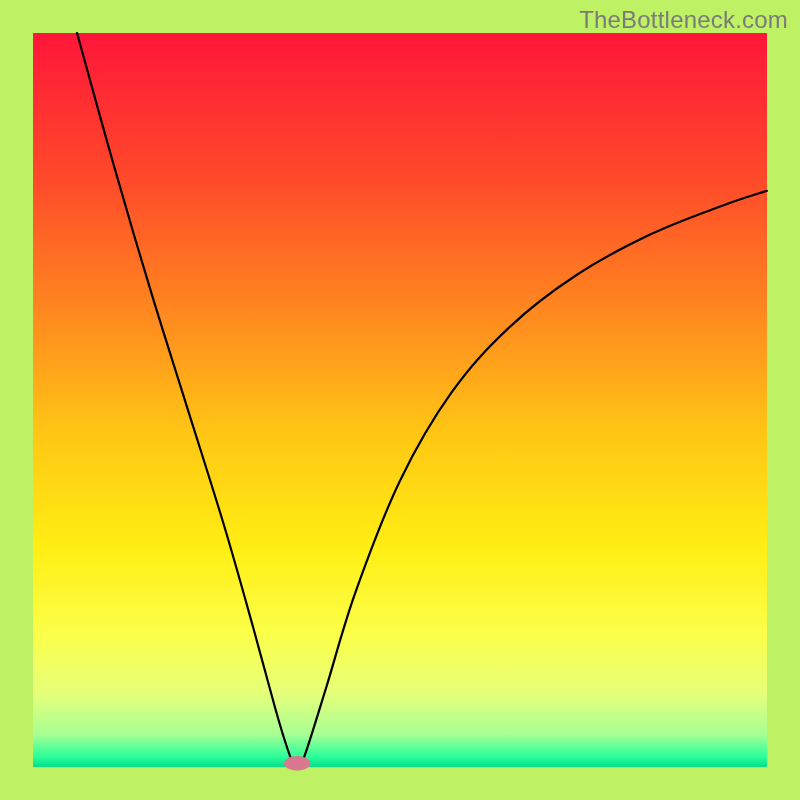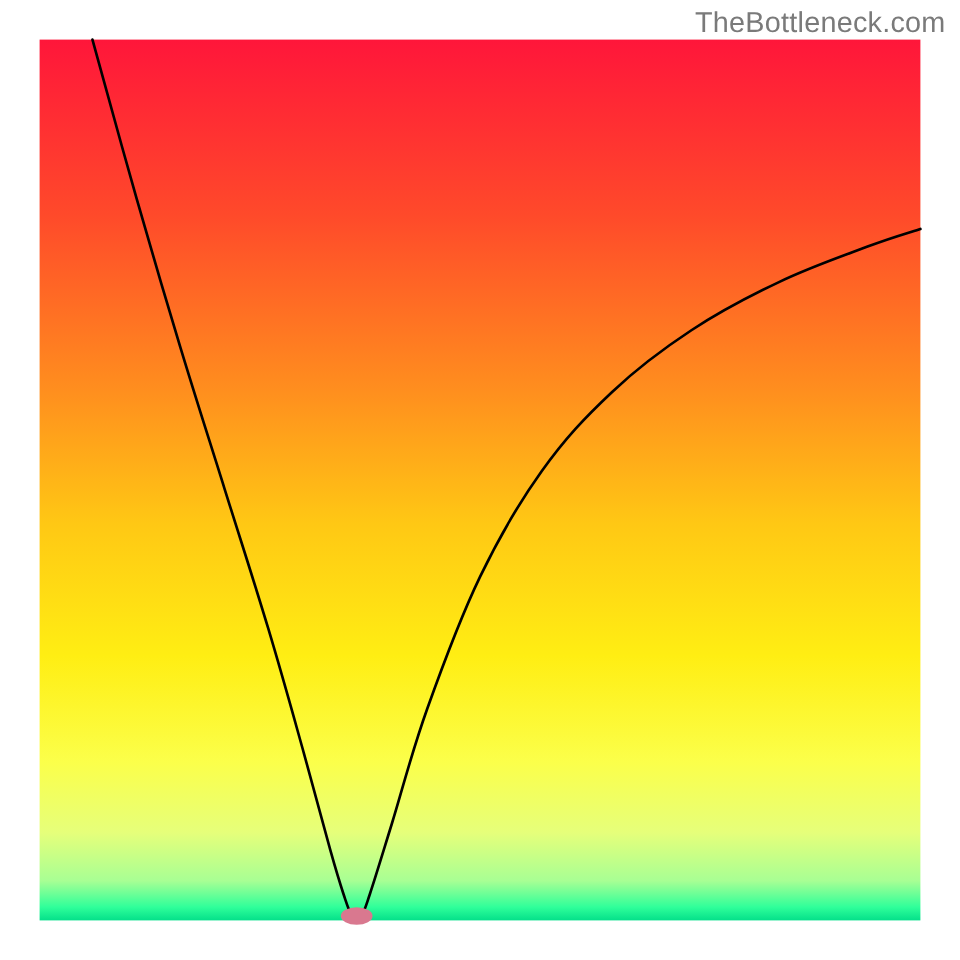--- a/index.html
+++ b/index.html
@@ -8,21 +8,21 @@
     width: 800px;
     height: 800px;
     overflow: hidden;
     background: #000;
     font-family: Arial, Helvetica, sans-serif;
   }
   .frame {
     position: relative;
     width: 800px;
     height: 800px;
-    background: #ffffff;
+    background: #bef264;
   }
   .watermark {
     position: absolute;
     top: 6px;
     right: 12px;
     color: #7a7a7a;
     font-size: 24px;
     font-weight: 400;
     letter-spacing: 0.2px;
     z-index: 10;

